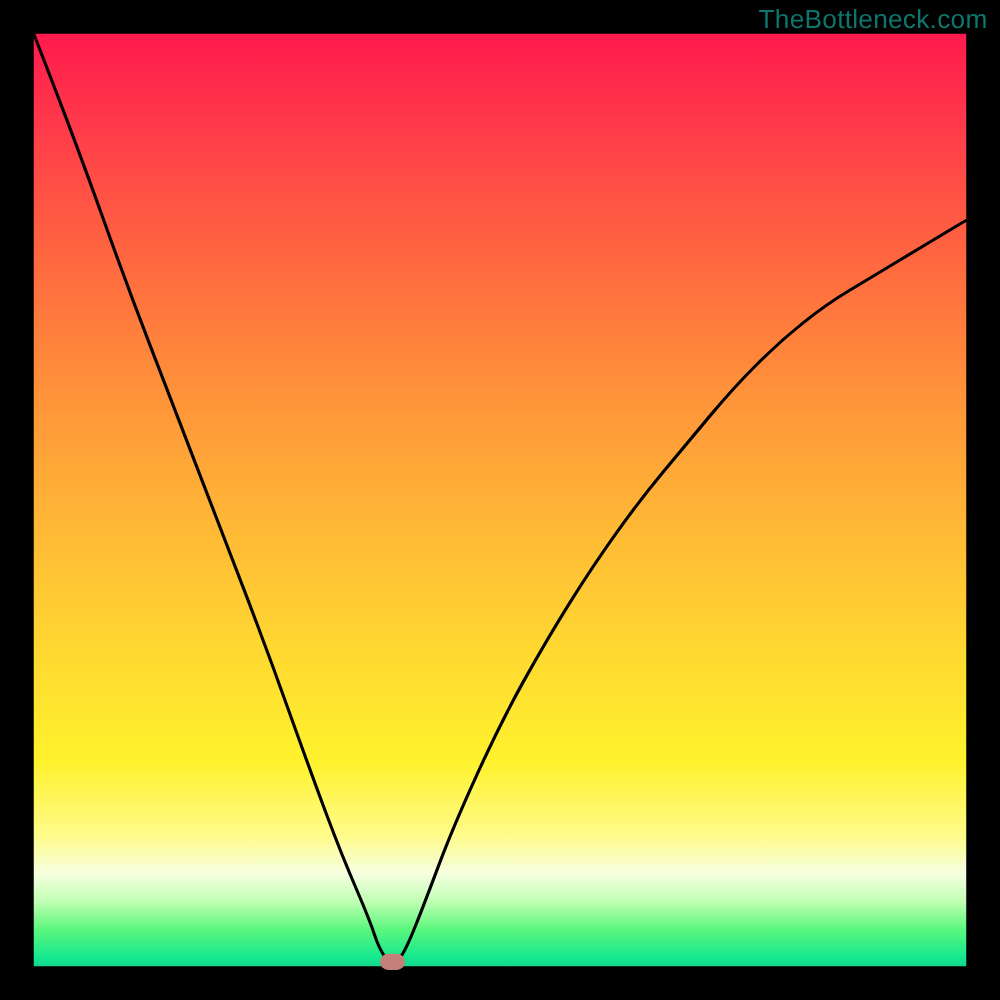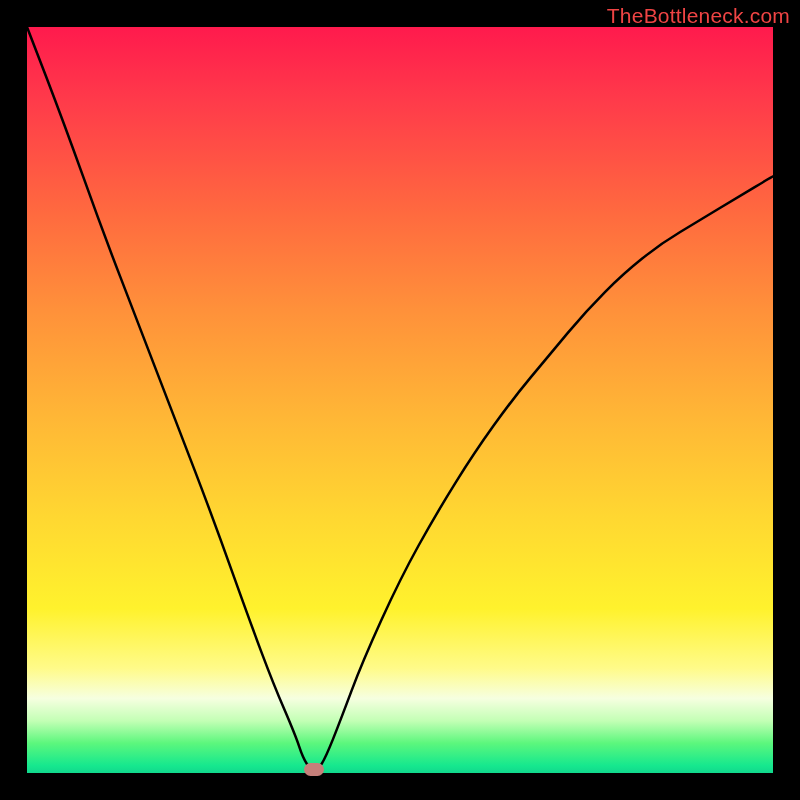--- a/index.html
+++ b/index.html
@@ -38,21 +38,21 @@
       #c3ffb5 93%,
       #5cf77d 96%,
       #16e88e 99%,
       #11d88d 100%
     );
   }
   .watermark {
     position: absolute;
     top: 4px;
     right: 10px;
-    color: #ef4444;
+    color: #0f766e;
     font-size: 21px;
     font-weight: 400;
     letter-spacing: 0.2px;
     user-select: none;
     text-align: center;
   }
   svg.curve {
     position: absolute;
     left: 0;
     top: 0;

